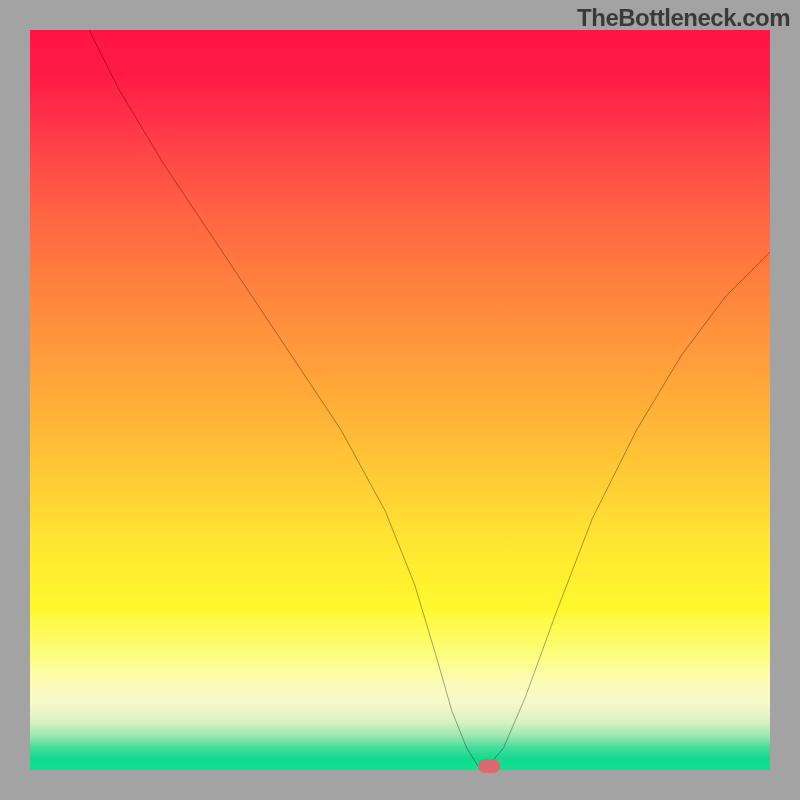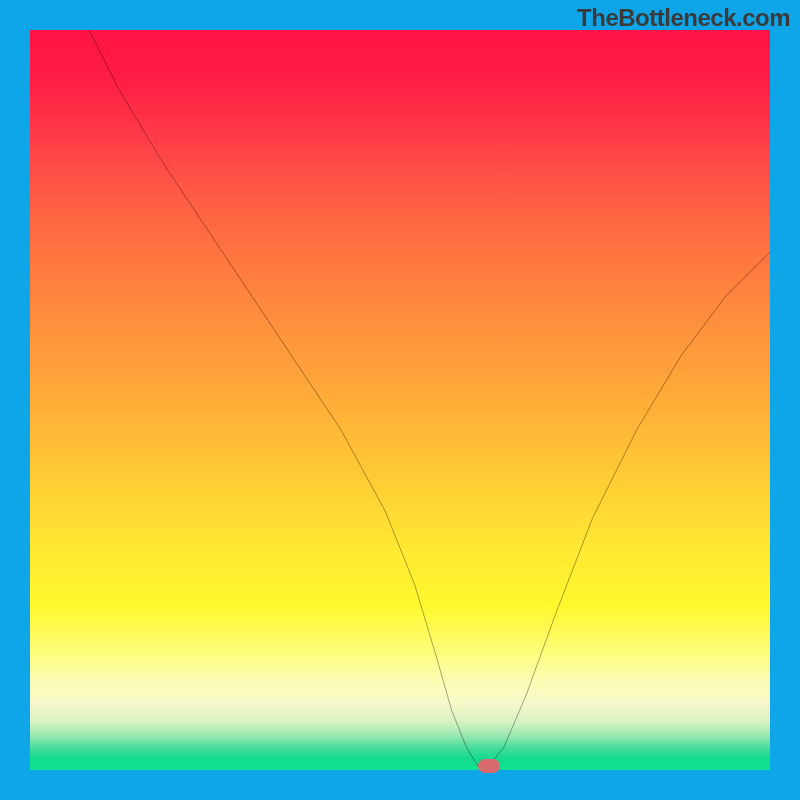--- a/index.html
+++ b/index.html
@@ -8,21 +8,21 @@
     width: 800px;
     height: 800px;
     background: #000;
     overflow: hidden;
     font-family: Arial, Helvetica, sans-serif;
   }
   .frame {
     position: relative;
     width: 800px;
     height: 800px;
-    background: #0ea5e9;
+    background: #a3a3a3;
   }
   .watermark {
     position: absolute;
     top: 4px;
     right: 10px;
     font-size: 24px;
     font-weight: 600;
     color: #3a3a3a;
     letter-spacing: -0.5px;
     z-index: 5;

